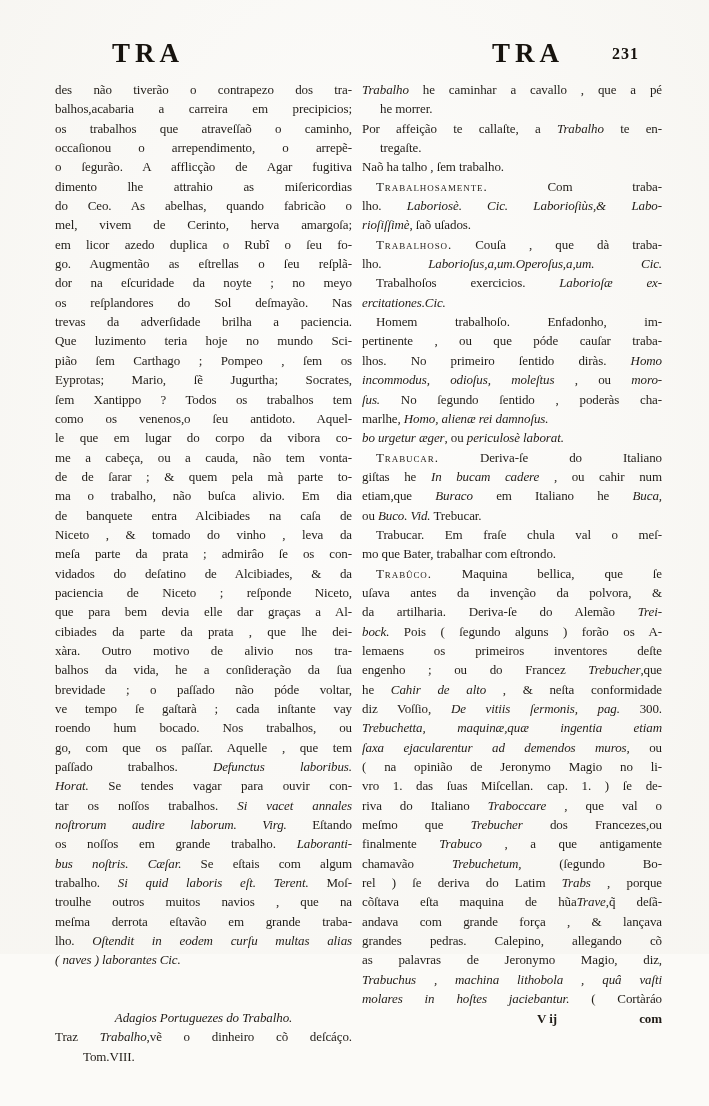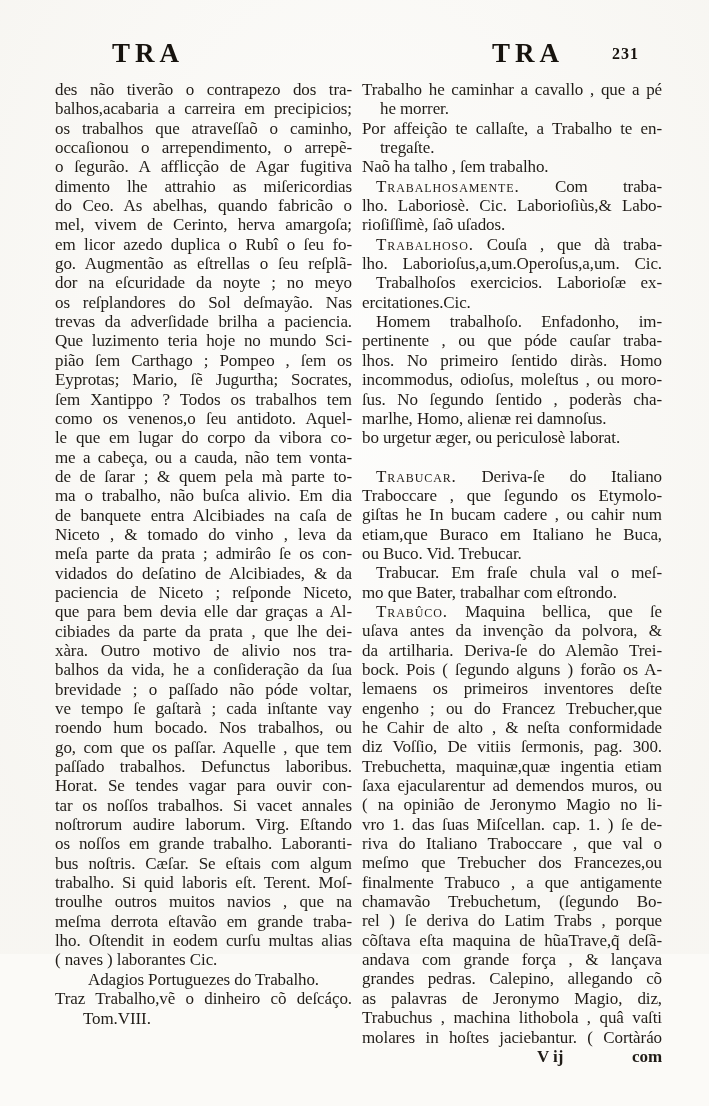--- a/index.html
+++ b/index.html
@@ -23,33 +23,33 @@
   }
   #header-left{left:112px;}
   #header-right{left:492px;}
   .page-number{
     position:absolute;top:45px;left:612px;
     font-size:16px;font-weight:bold;letter-spacing:1px;
     color:#17130e;
   }
   .col{
     position:absolute;top:80px;
-    font-size:17px;line-height:19.35px;
+    font-size:13px;line-height:19.35px;
     letter-spacing:-0.1px;
   }
   #col-left{left:55px;width:297px;}
   #col-right{left:362px;width:300px;}
   .line{
     height:19.35px;overflow:hidden;
     text-align:justify;text-align-last:justify;
     white-space:normal;
   }
   .line.nolast{text-align-last:left;}
-  .line.center{text-align:right;text-align-last:center;}
-  .it{}
+  .line.center{text-align:right;text-align-last:center;margin-top:38px;}
+  .it{font-style:italic;}
   .sc{font-variant:small-caps;letter-spacing:0.9px;}
   .sigline{display:flex;text-align-last:auto;}
   .sigline .sig{margin-left:175px;font-weight:bold;}
   .sigline .catch{margin-left:auto;font-weight:bold;}
 </style>
 </head>
 <body>
 
 <div class="page">
   <div class="header-title" id="header-left">TRA</div>
@@ -120,22 +120,21 @@
       <div class="line"><span>lho. </span><span class="it">Laborioſus,a,um.Operoſus,a,um. Cic.</span></div>
       <div class="line" style="text-indent: 14px;"><span>Trabalhoſos exercicios. </span><span class="it">Laborioſæ ex-</span></div>
       <div class="line nolast"><span class="it">ercitationes.Cic.</span></div>
       <div class="line" style="text-indent: 14px;"><span>Homem trabalhoſo. Enfadonho, im-</span></div>
       <div class="line"><span>pertinente , ou que póde cauſar traba-</span></div>
       <div class="line"><span>lhos. No primeiro ſentido diràs. </span><span class="it">Homo</span></div>
       <div class="line"><span class="it">incommodus, odioſus, moleſtus</span><span> , ou </span><span class="it">moro-</span></div>
       <div class="line"><span class="it">ſus.</span><span> No ſegundo ſentido , poderàs cha-</span></div>
       <div class="line nolast"><span>marlhe, </span><span class="it">Homo, alienæ rei damnoſus.</span></div>
       <div class="line nolast"><span class="it">bo urgetur æger</span><span>, ou </span><span class="it">periculosè laborat.</span></div>
-      <div class="line" style="text-indent: 14px; margin-top: 19px;"><span class="sc">Trabucar.</span><span> Deriva-ſe do Italiano</span></div>
-      <div class="line"><span class="it">Traboccare</span><span> , que ſegundo os Etymolo-</span></div>
+      <div class="line" style="text-indent: 14px;"><span class="sc">Trabucar.</span><span> Deriva-ſe do Italiano</span></div>
       <div class="line"><span>giſtas he </span><span class="it">In bucam cadere</span><span> , ou cahir num</span></div>
       <div class="line"><span>etiam,que </span><span class="it">Buraco</span><span> em Italiano he </span><span class="it">Buca,</span></div>
       <div class="line nolast"><span>ou </span><span class="it">Buco. Vid.</span><span> Trebucar.</span></div>
       <div class="line" style="text-indent: 14px;"><span>Trabucar. Em fraſe chula val o meſ-</span></div>
       <div class="line nolast"><span>mo que Bater, trabalhar com eſtrondo.</span></div>
       <div class="line" style="text-indent: 14px;"><span class="sc">Trabûco.</span><span> Maquina bellica, que ſe</span></div>
       <div class="line"><span>uſava antes da invenção da polvora, &amp;</span></div>
       <div class="line"><span>da artilharia. Deriva-ſe do Alemão </span><span class="it">Trei-</span></div>
       <div class="line"><span class="it">bock.</span><span> Pois ( ſegundo alguns ) forão os A-</span></div>
       <div class="line"><span>lemaens os primeiros inventores deſte</span></div>

